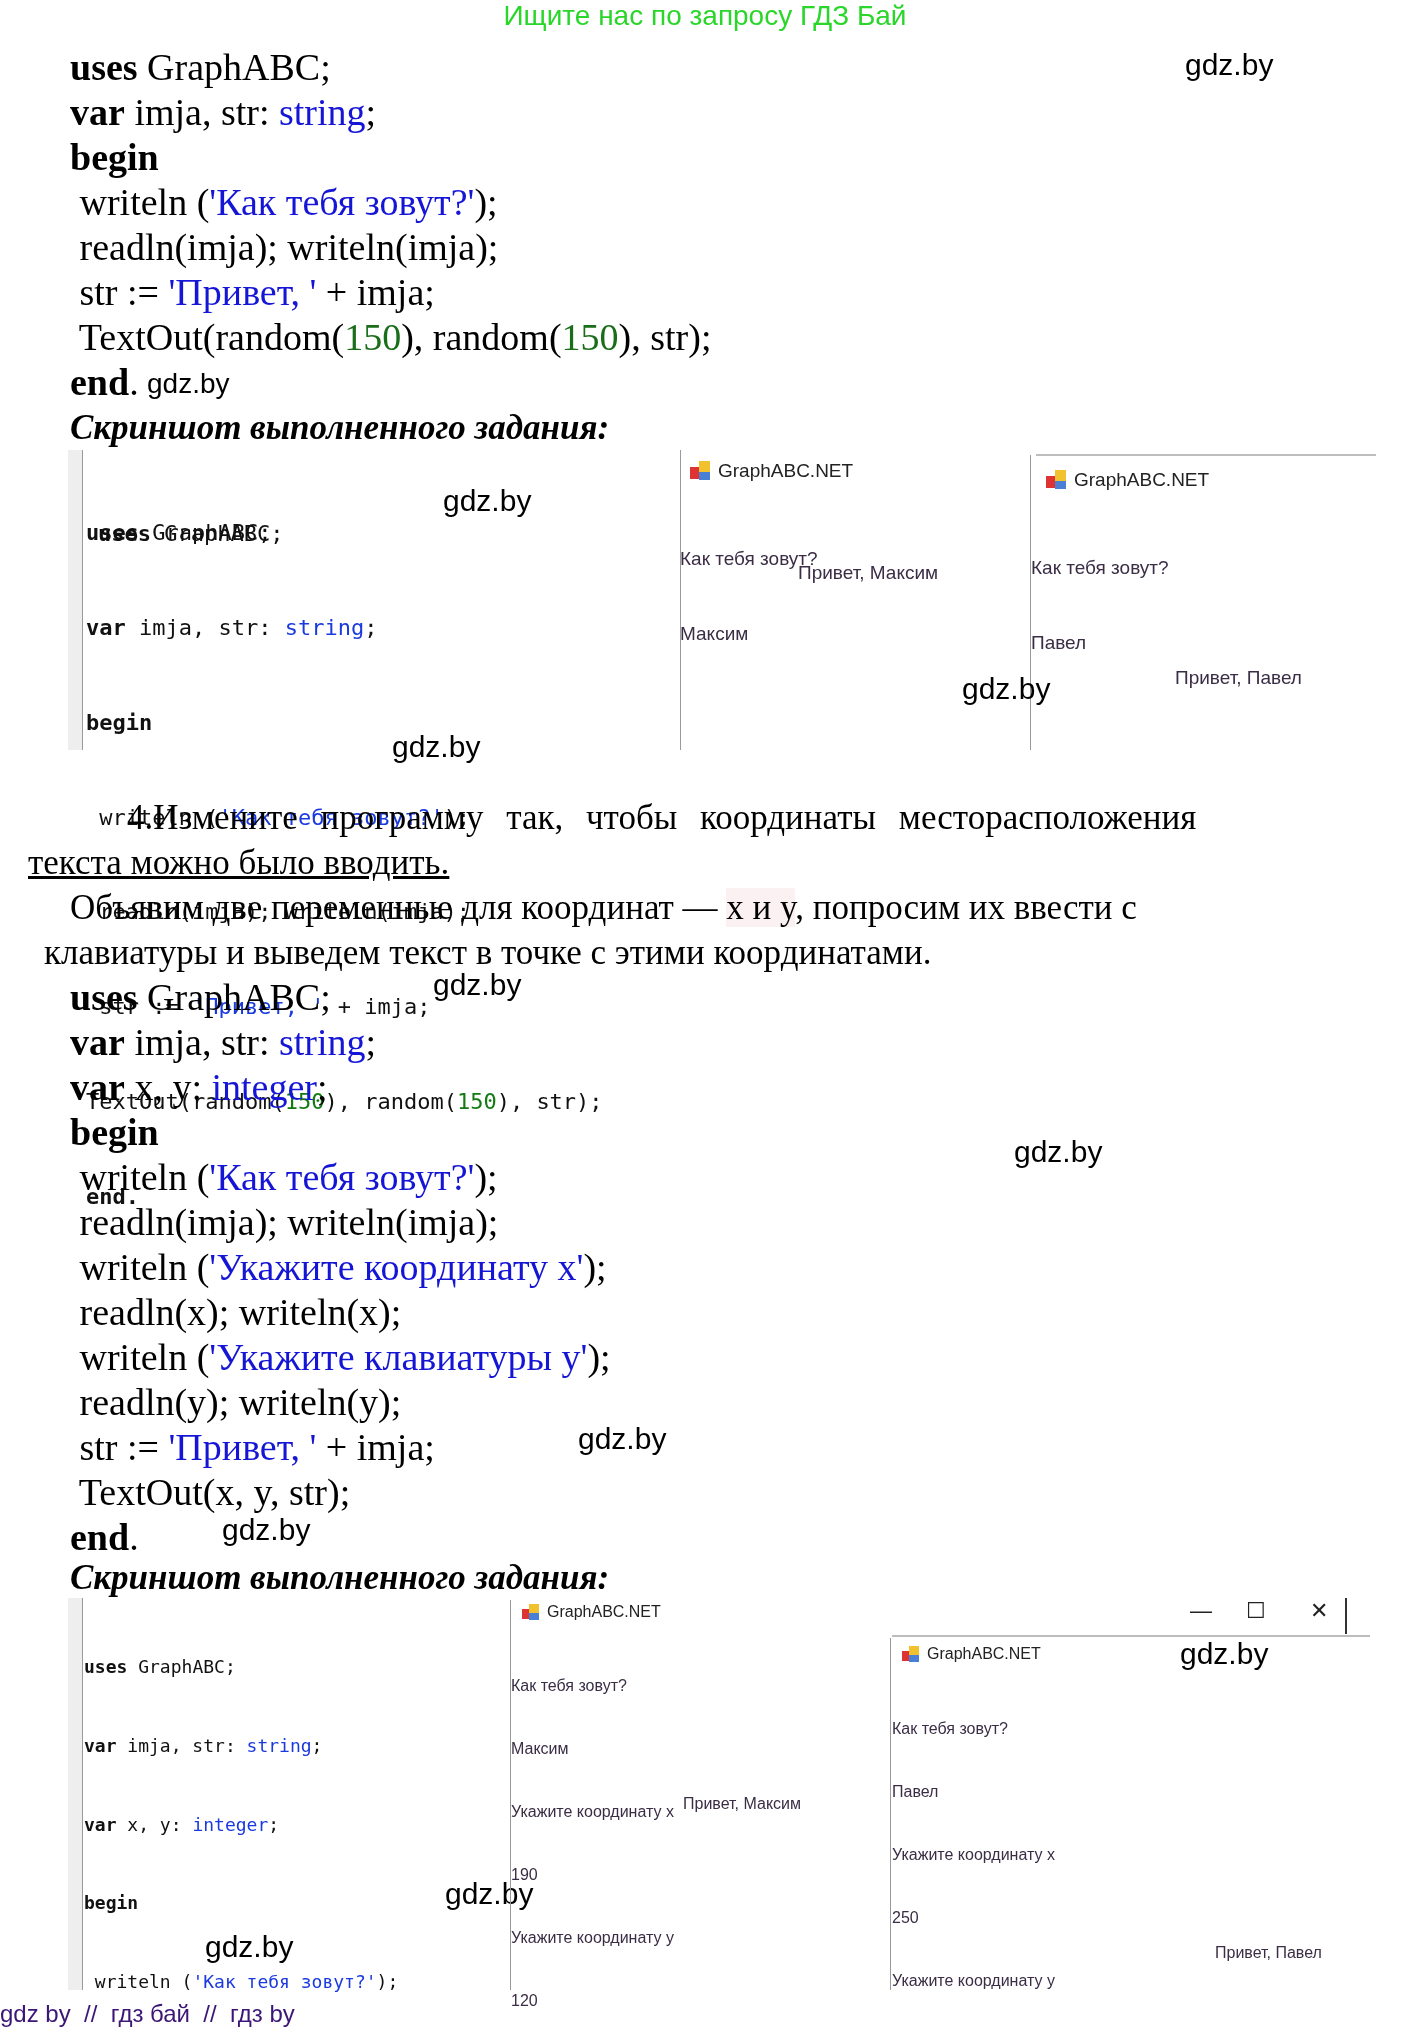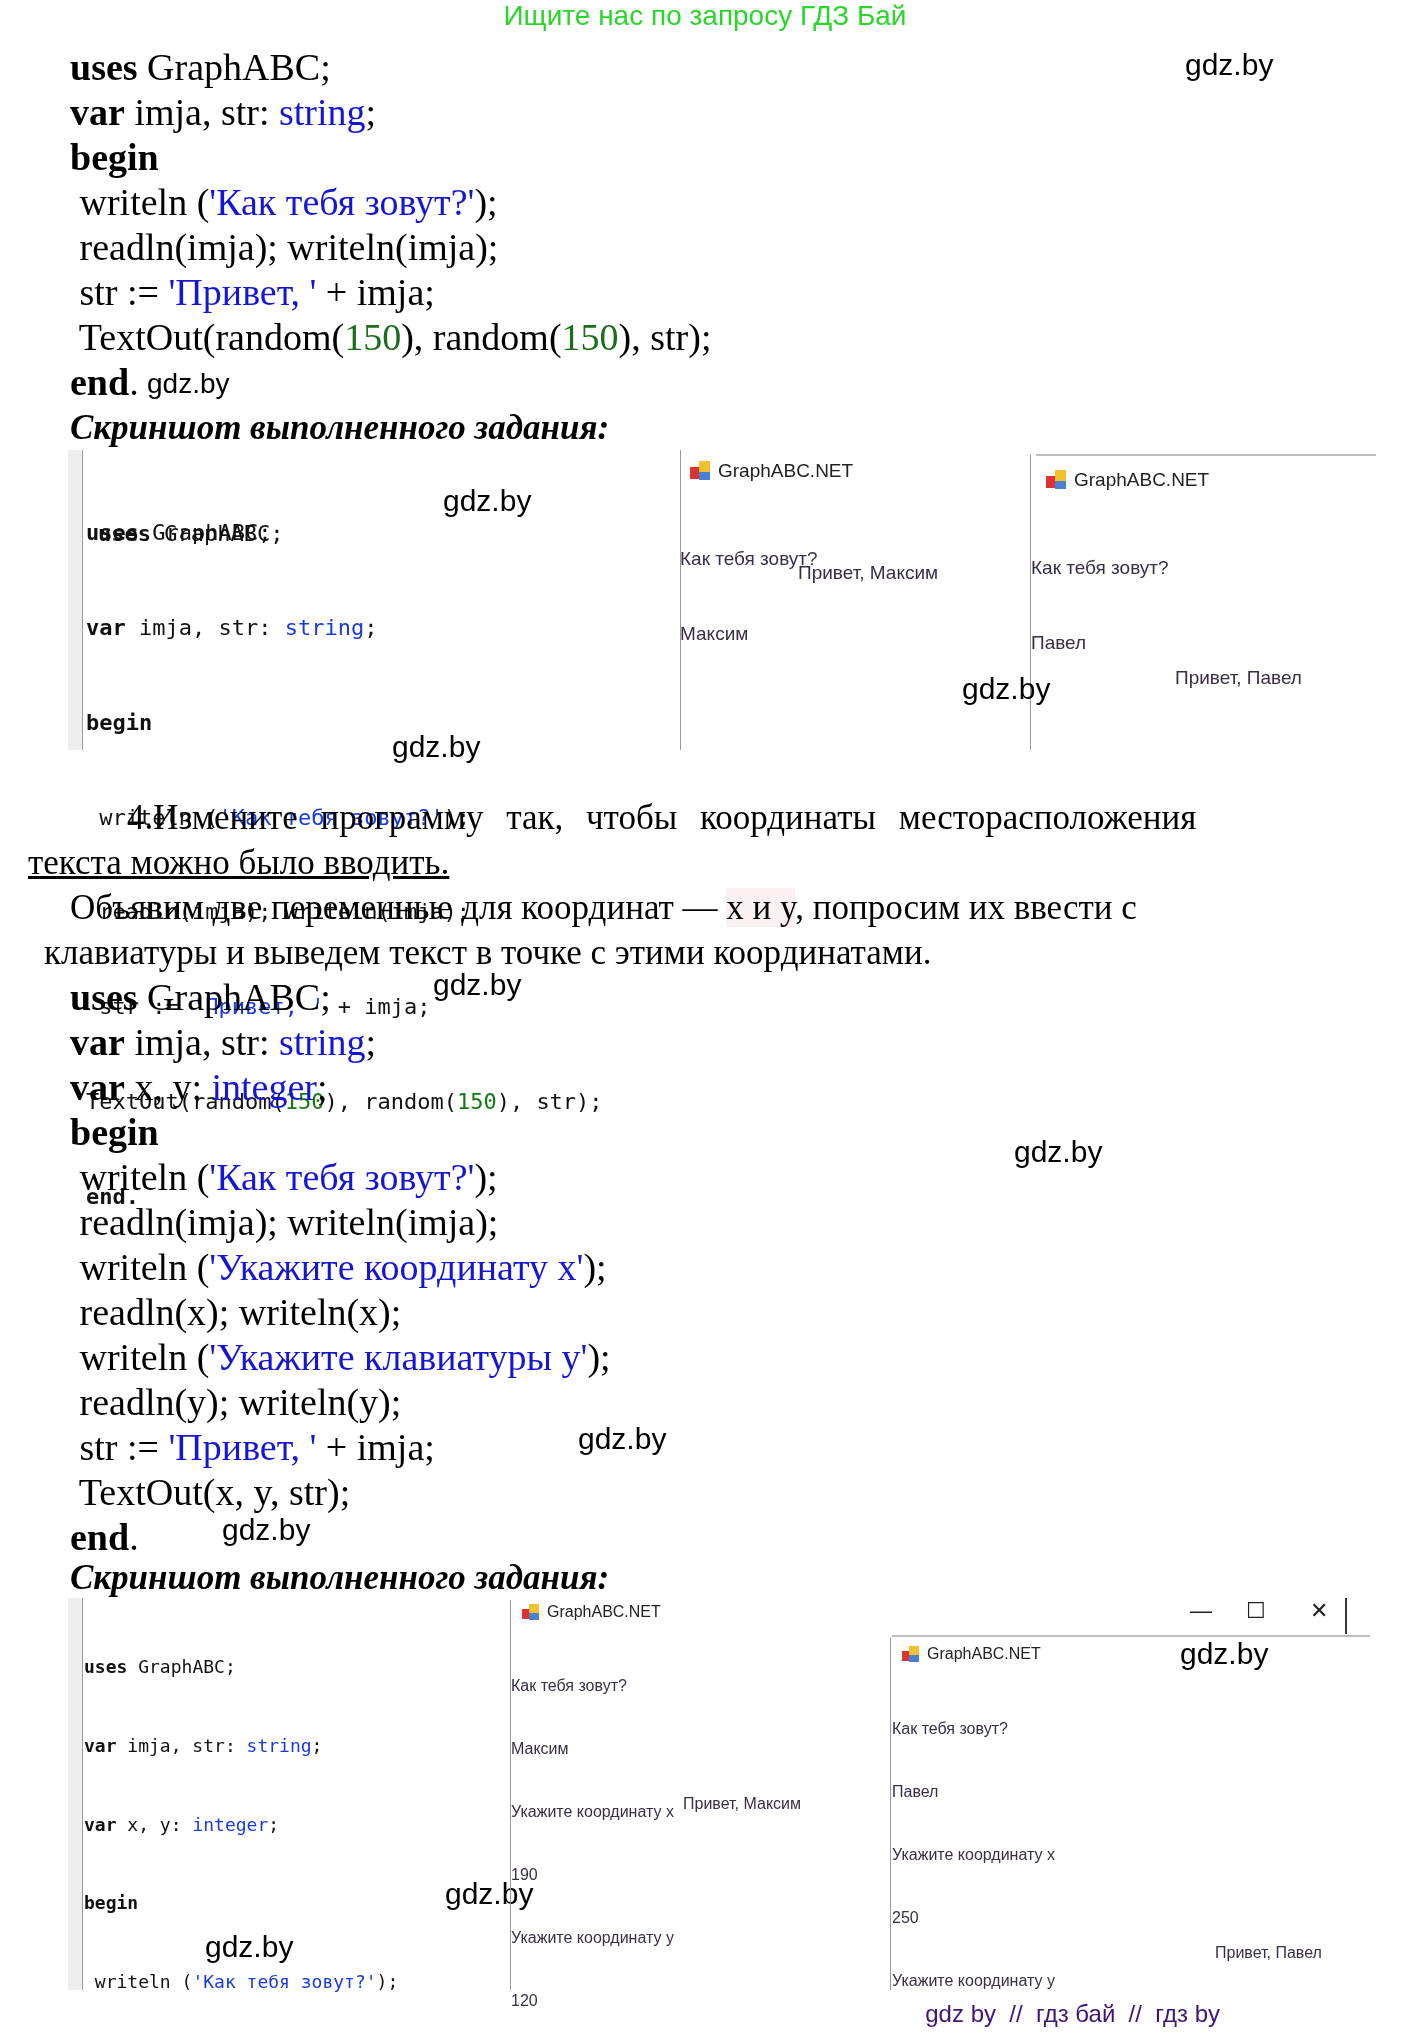--- a/index.html
+++ b/index.html
@@ -20,21 +20,21 @@
   .mono .mkw { font-weight: bold; }
   .mono .mstr { color: #1a3adf; }
   .mono .mnum { color: #117a11; }
   .vline { position: absolute; width: 1px; background: #9a9a9a; }
   .hline { position: absolute; height: 2px; background: #bdbdbd; }
   .win-title { font-family: "Liberation Sans", sans-serif; font-size: 19px; color: #222; display: flex; align-items: center; gap: 8px; }
   .app-icon { width: 20px; height: 20px; position: relative; display: inline-block; }
   .app-icon i { position: absolute; display: block; }
   .out { font-family: "Liberation Sans", sans-serif; font-size: 19px; color: #3a2d45; line-height: 25px; }
   .out-small { font-family: "Liberation Sans", sans-serif; font-size: 16px; color: #3a2d45; line-height: 21px; }
-  .footer { font-family: "Liberation Sans", sans-serif; font-size: 24px; color: #3c1577; left: 0; width: 1220px; text-align: right; }
+  .footer { font-family: "Liberation Sans", sans-serif; font-size: 24px; color: #3c1577; left: 0; width: 1220px; text-align: left; }
   .caption-btn { font-family: "Liberation Sans", sans-serif; font-size: 22px; color: #222; }
 </style>
 </head>
 <body>
 
 <div class="abs top-banner" style="top:0px;">Ищите нас по запросу ГДЗ Бай</div>
 
 <div>
   <div class="abs code-line" style="left:70px; top:45px;"><span class="kw">uses</span><span> GraphABC;</span></div>
   <div class="abs code-line" style="left:70px; top:90px;"><span class="kw">var</span><span> imja, str: </span><span class="str">string</span><span>;</span></div>

